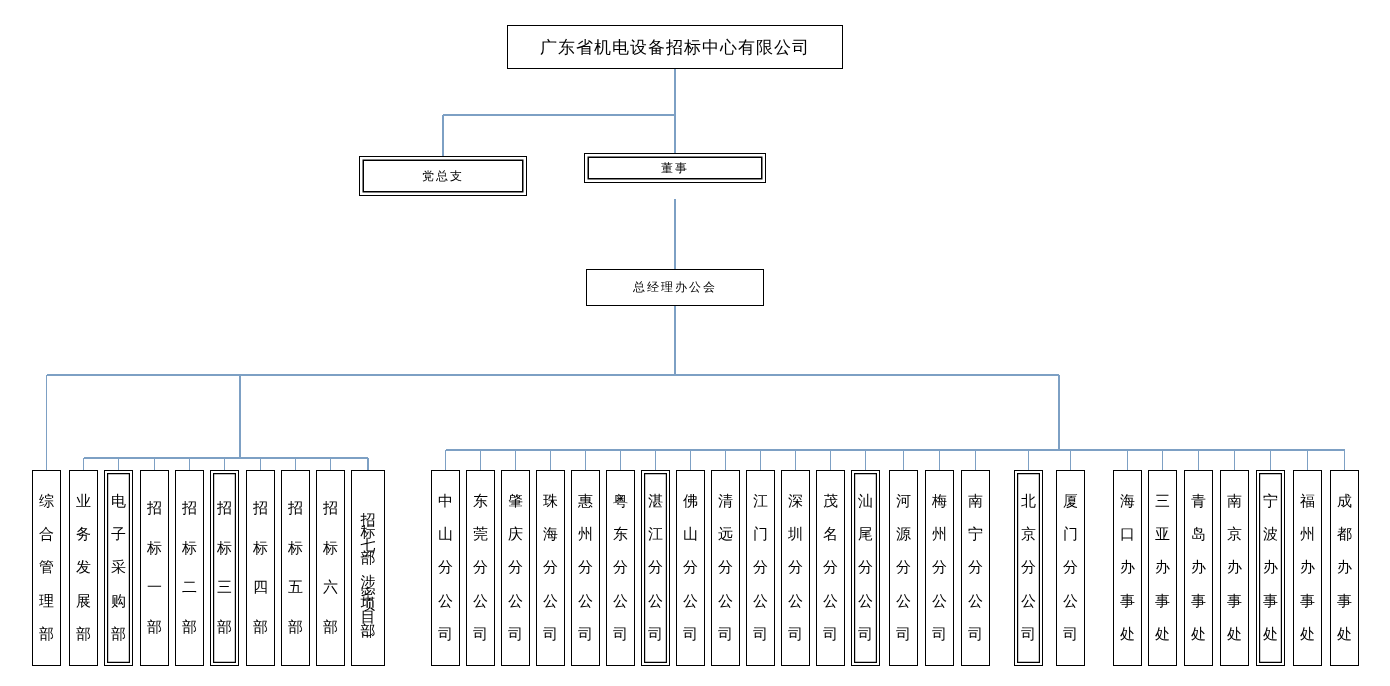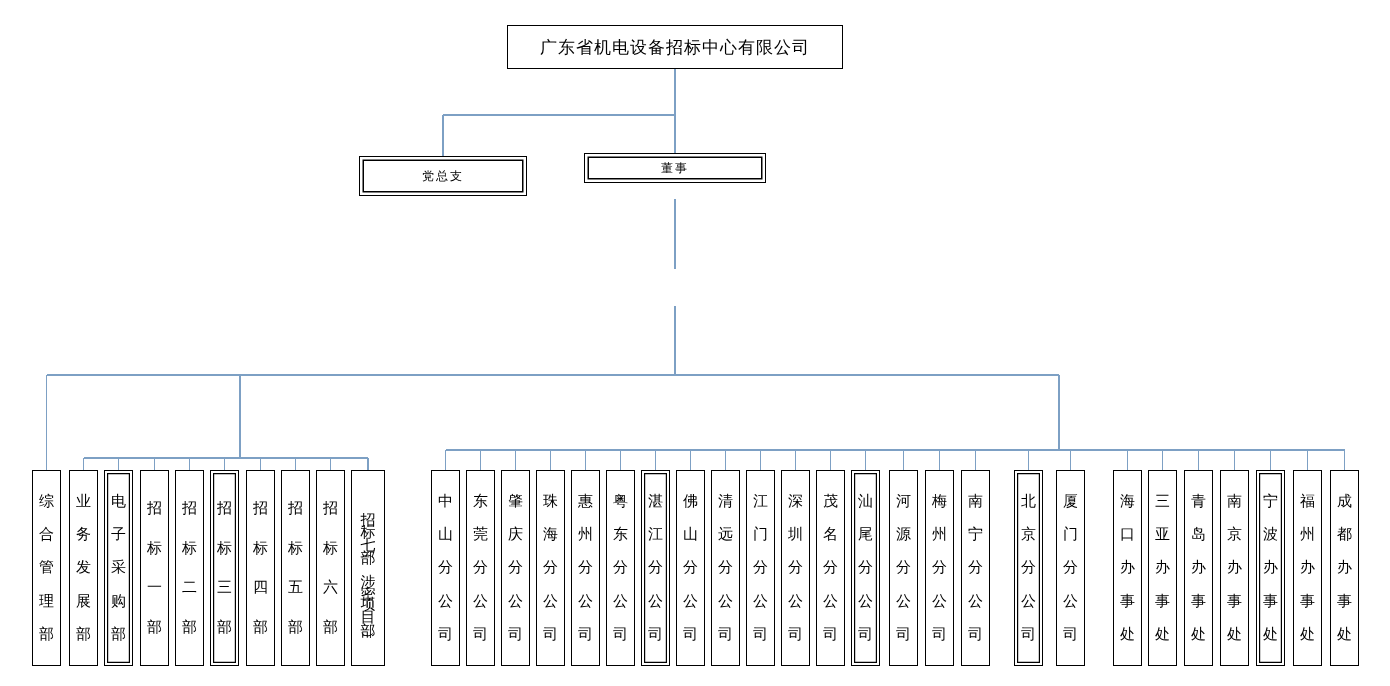--- a/index.html
+++ b/index.html
@@ -142,20 +142,23 @@
   </div>
 
   <div class="hbox dbl2" style="left:359px; top:156px; width:168px; height:40px">
     <span class="l2-label">党总支</span>
   </div>
 
   <div class="hbox dbl2" style="left:584px; top:153px; width:182px; height:30px">
     <span class="l2-label">董事</span>
   </div>
 
+  <div class="hbox" style="left:586px; top:269px; width:178px; height:37px">
+    <span class="l2-label">总经理办公会</span>
+  </div>
 
   <div class="vbox" style="left:32px">
       <span>综</span>
       <span>合</span>
       <span>管</span>
       <span>理</span>
       <span>部</span>
     </div>
   <div class="vbox" style="left:69px">
       <span>业</span>

